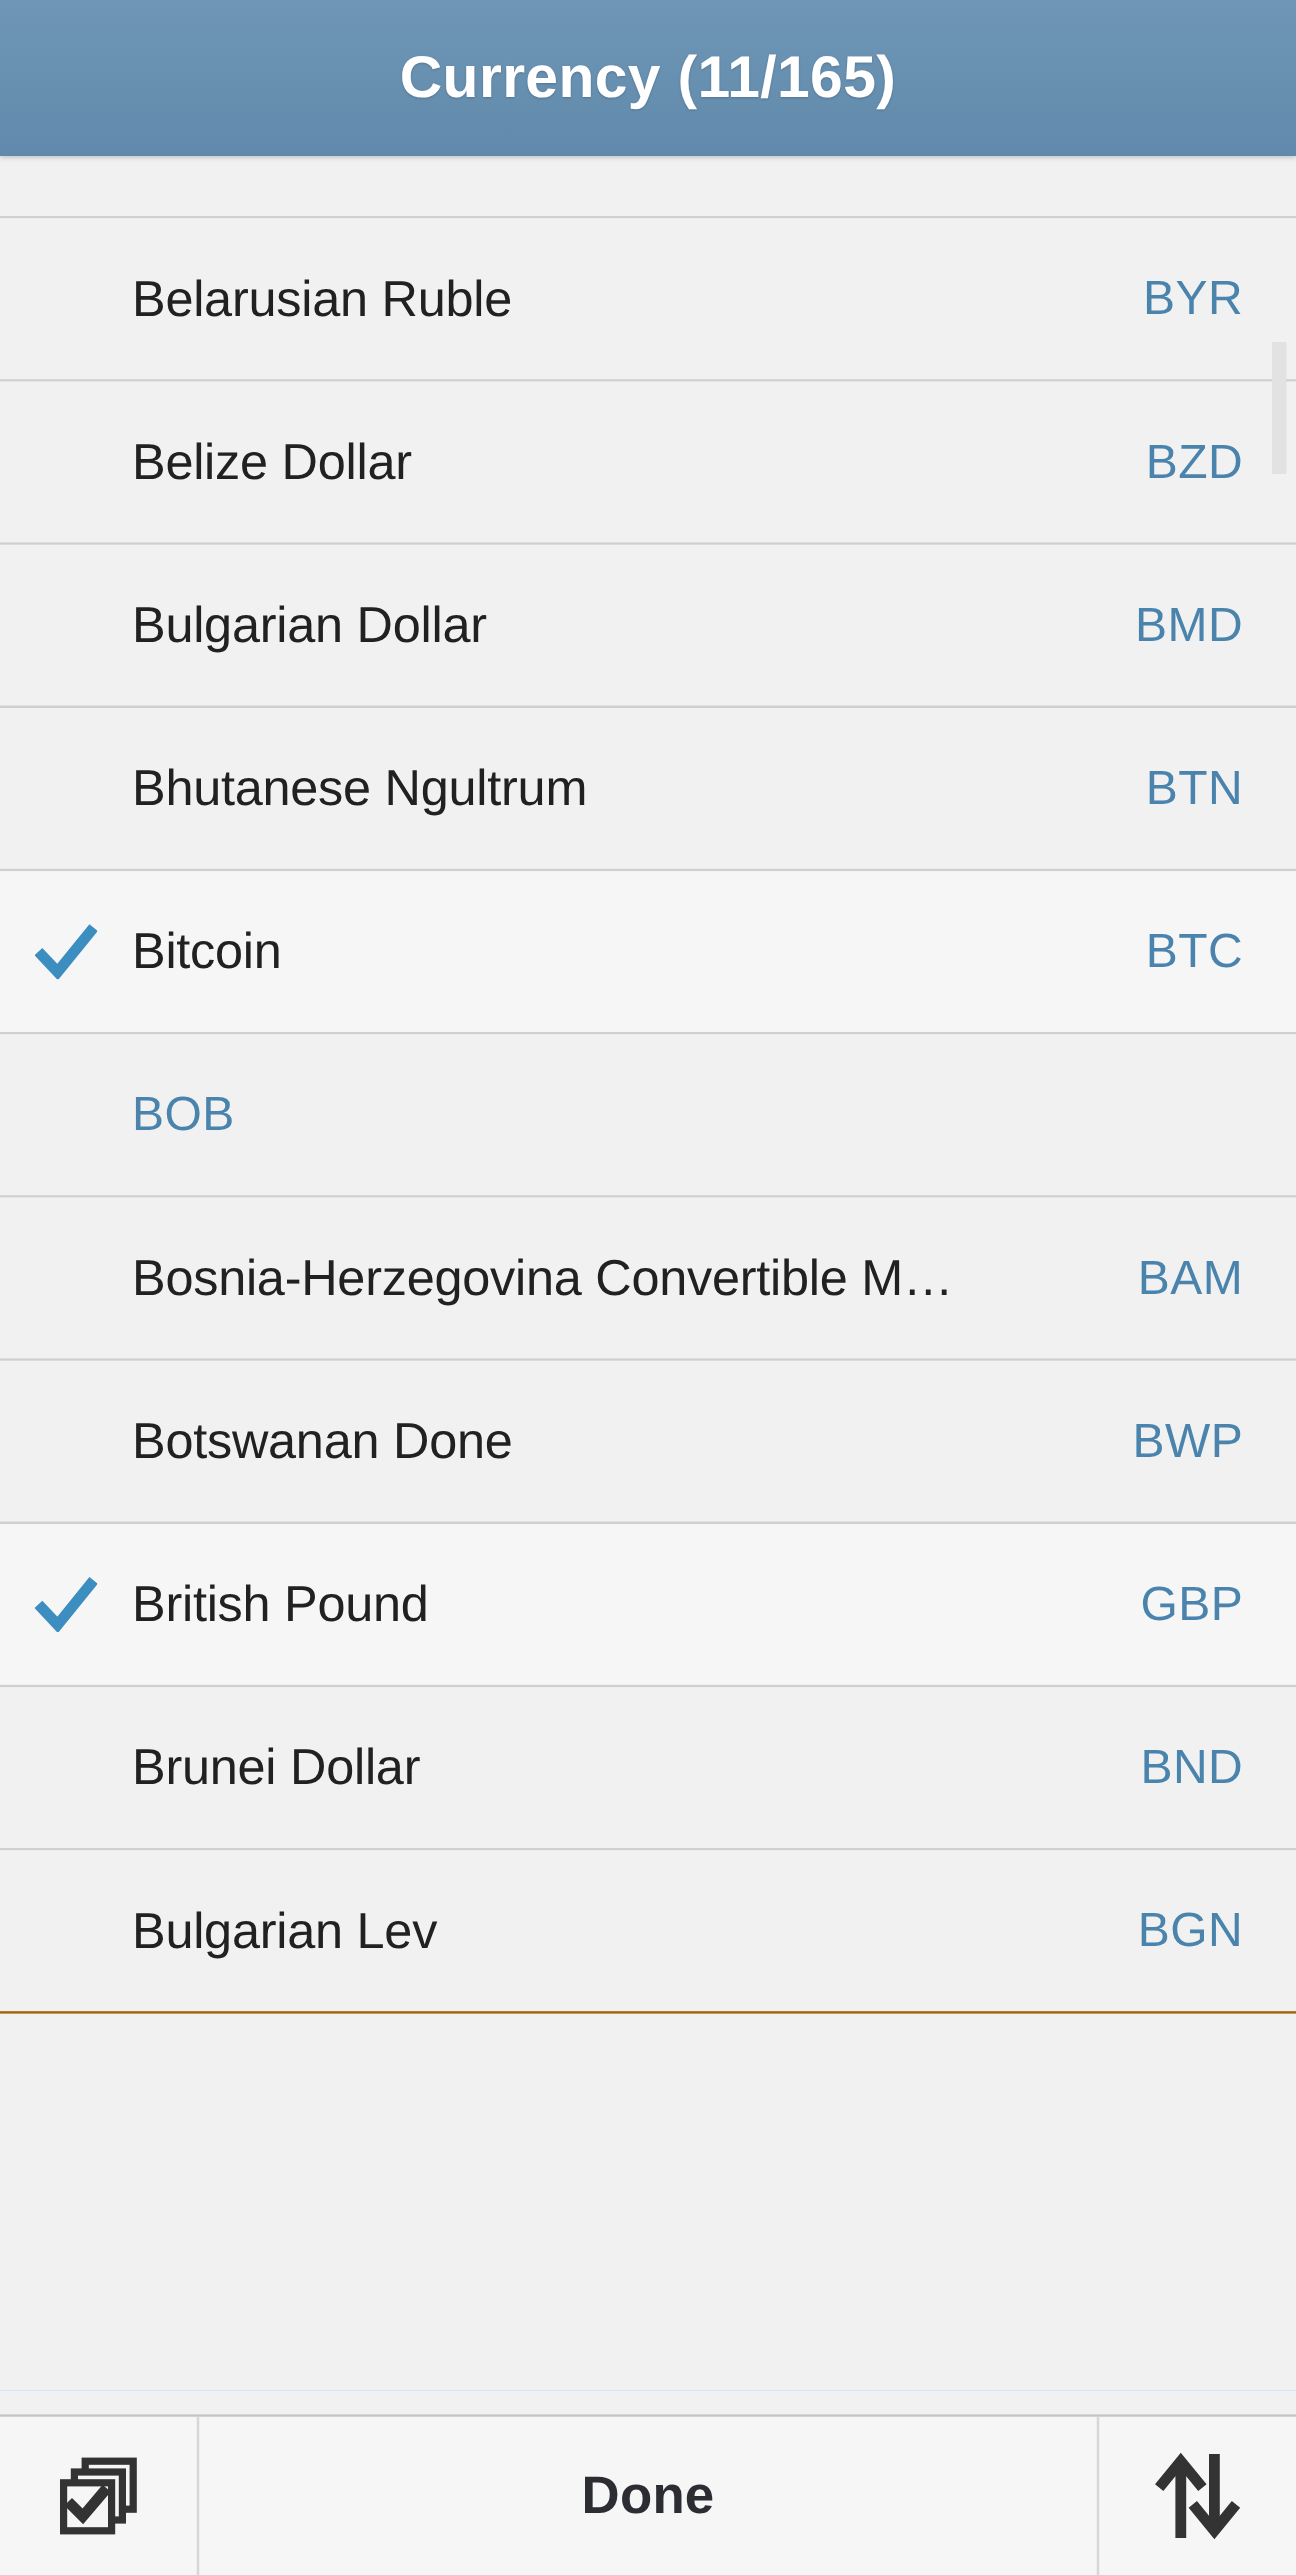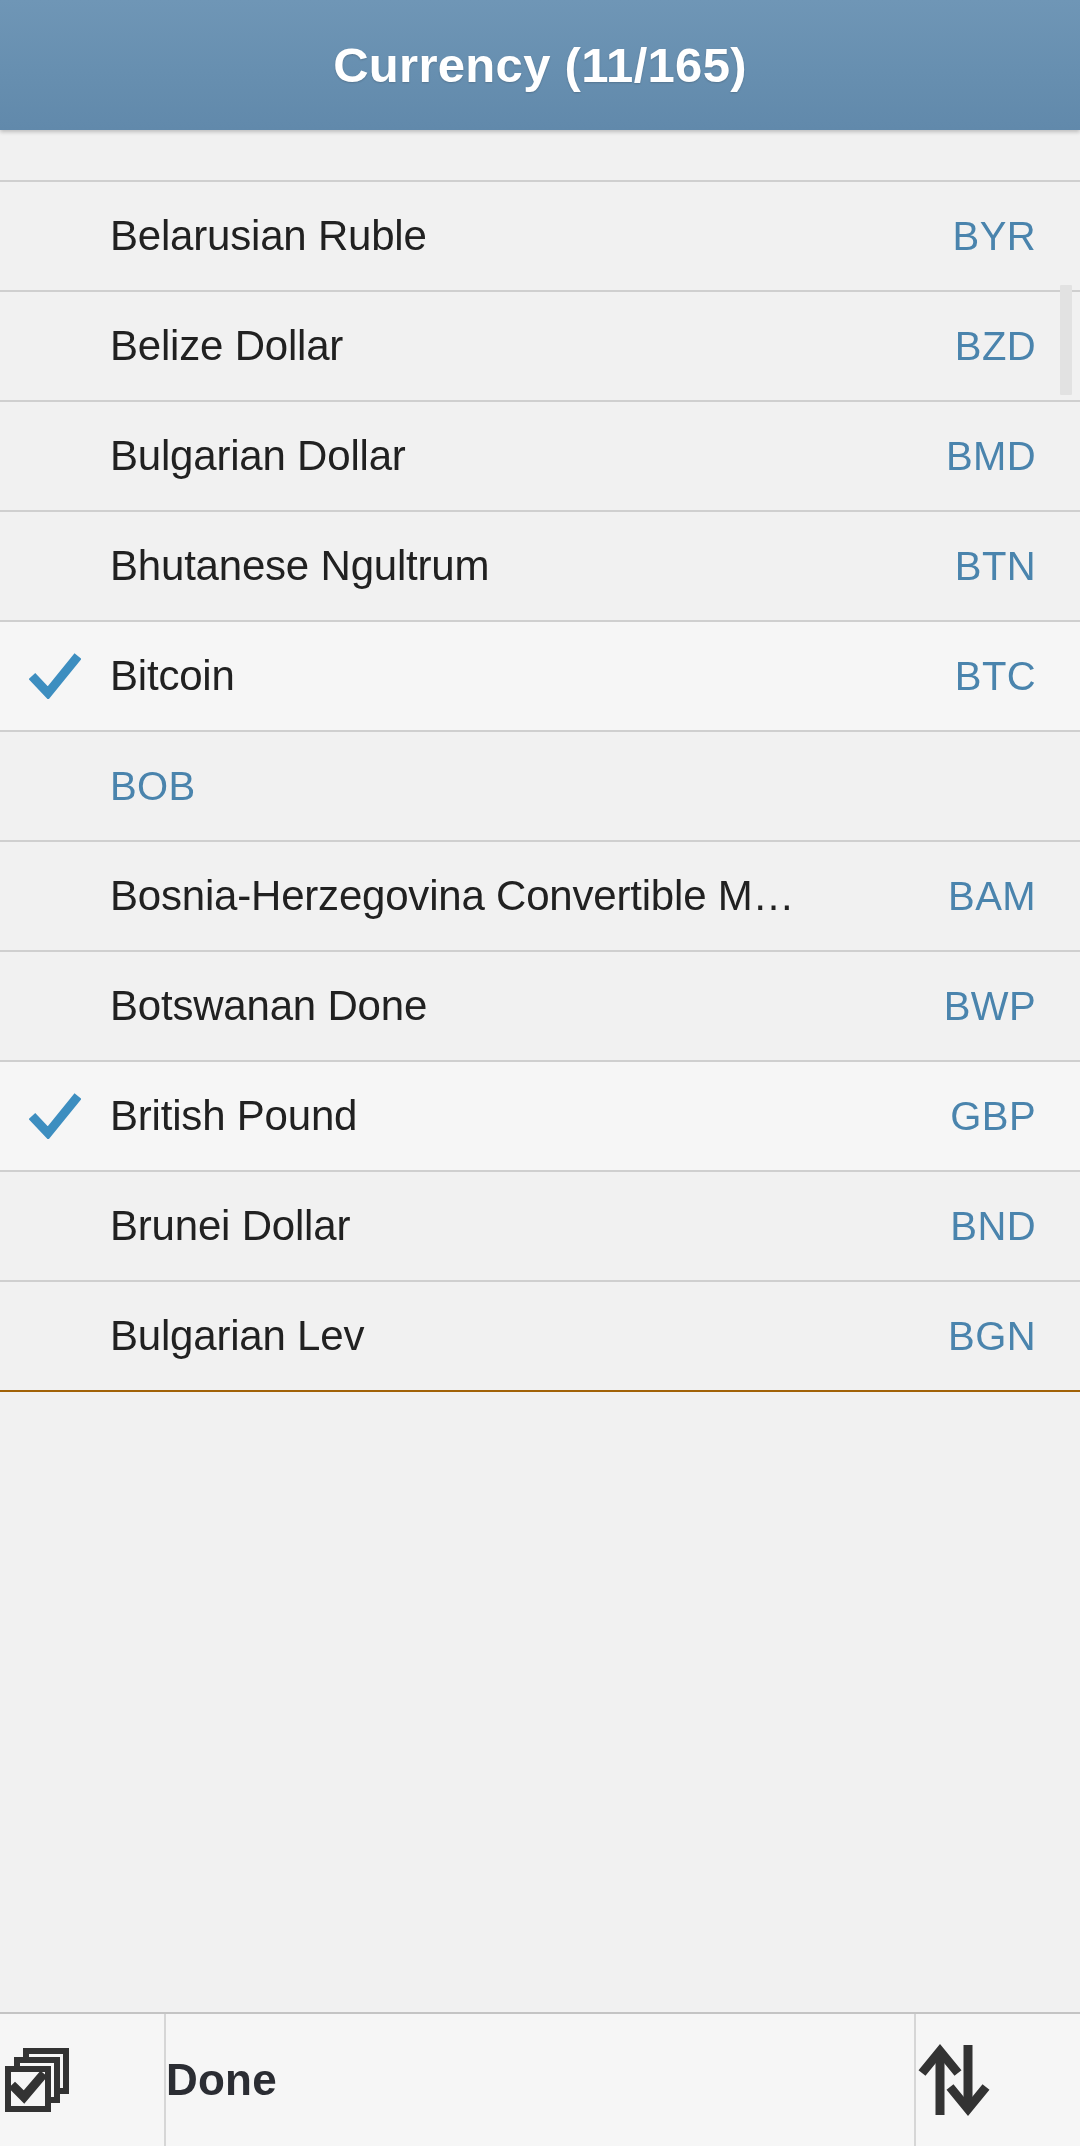--- a/index.html
+++ b/index.html
@@ -50,21 +50,21 @@
     background: #f1f1f1;
   }
   .list-top-gap {
     height: 52px;
     background: #f1f1f1;
     border-bottom: 2px solid #cfcfcf;
     box-sizing: border-box;
   }
   .row {
     position: relative;
-    height: 110px;
+    height: 136px;
     box-sizing: border-box;
     display: flex;
     align-items: center;
     background: #f1f1f1;
     border-bottom: 2px solid #cfcfcf;
     padding: 0 44px 0 0;
   }
   .row.selected {
     background: #f6f6f6;
   }
@@ -127,20 +127,21 @@
   .bottombar {
     flex: 0 0 132px;
     height: 132px;
     background: #f6f6f6;
     display: flex;
     align-items: stretch;
   }
   .bb-btn {
     display: flex;
     align-items: center;
+    justify-content: center;
     position: relative;
   }
   .bb-side {
     flex: 0 0 164px;
   }
   .bb-middle {
     flex: 1 1 auto;
     border-left: 2px solid #d6d6d6;
     border-right: 2px solid #d6d6d6;
   }

